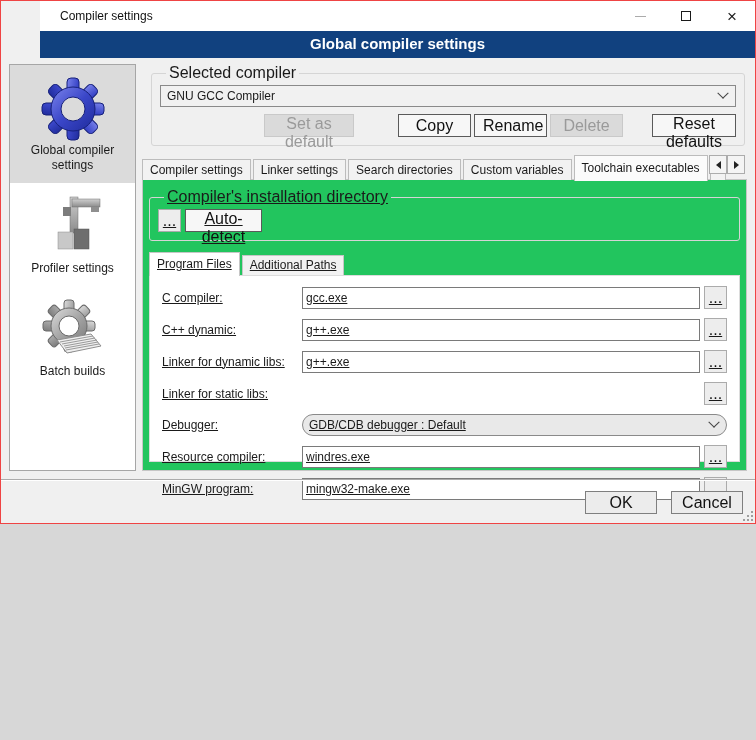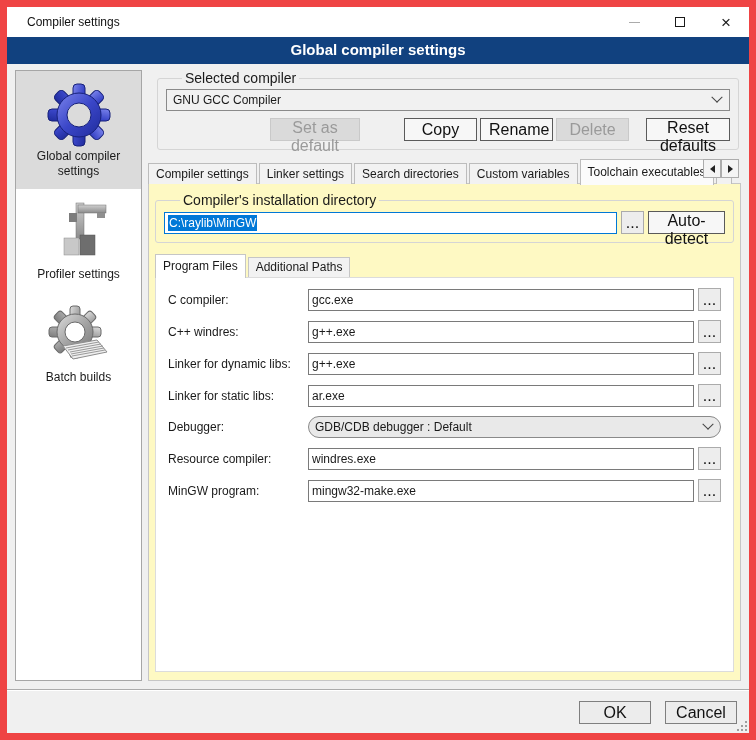--- a/index.html
+++ b/index.html
@@ -1,20 +1,20 @@
 <!DOCTYPE html>
 <html><head>
 <meta charset="utf-8">
 <style>
   * { margin:0; padding:0; box-sizing:border-box; }
   html,body { background:#D7D7D7; }
   body { font-family:"Liberation Sans", sans-serif; font-size:12px; color:#1a1a1a; }
 
-  .window { position:relative; width:756px; height:740px; background:#F0F0F0;
-            border:7px solid #ef4444; overflow:hidden; }
+  .window { position:relative; width:756px; height:524px; background:#F0F0F0;
+            border:1px solid #ef4444; overflow:hidden;padding-left:39px; }
 
   
   .titlebar { height:30px; background:#FFFFFF; display:flex; align-items:center; }
   .titlebar .title { padding-left:20px; font-size:12px; color:#111; }
   .win-controls { margin-left:auto; display:flex; height:100%; }
   .win-btn { width:46px; height:100%; display:flex; align-items:center; justify-content:center; cursor:default; }
   .glyph-min { width:11px; border-top:1px solid #ABABAB; display:block; }
   .glyph-max { width:10px; height:10px; border:1px solid #1a1a1a; display:block; }
   .glyph-close { font-size:17px; color:#1a1a1a; line-height:1; }
 
@@ -30,21 +30,21 @@
   .sidebar { width:127px; background:#FFFFFF; border:1px solid #A6A6A6; overflow:hidden; flex:none; }
   .side-item { text-align:center; padding:8px 2px 10px 2px; cursor:default; }
   .side-item.selected { background:#DBDBDB; }
   .side-icon { width:64px; height:64px; margin:4px auto 2px auto; display:block; }
   .side-label { font-size:12px; line-height:15px; color:#1a1a1a; }
 
   
   .main { flex:1; display:flex; flex-direction:column; min-width:0; }
 
   fieldset.group { border:1px solid #D5D5D5; border-radius:3px; padding:3px 8px 8px 8px; }
-  fieldset.group legend { font-size:14px; padding:0 3px; margin-left:16px; color:#1a1a1a; }
+  fieldset.group legend { font-size:16px; padding:0 3px; margin-left:6px; color:#1a1a1a; }
 
   .group-selcomp { margin:0 2px 0 9px; }
 
   
   .combo { height:22px; background:#F1F1F1; border:1px solid #8A8A8A; display:flex;
            align-items:center; padding:0 6px; position:relative; cursor:default; }
   .combo .combo-value { flex:1; overflow:hidden; white-space:nowrap; }
   .chevron { width:8px; height:8px; border-right:1.5px solid #444; border-bottom:1.5px solid #444;
              transform:rotate(45deg) translate(-2px,-2px); flex:none; margin-right:2px; }
 
@@ -69,22 +69,22 @@
   .tab.truncated { max-width:40px; overflow:hidden; margin-right:0; }
   .tab-scrollers { position:absolute; right:2px; top:1px; display:flex; }
   .tab-scroll { width:18px; height:19px; border:1px solid #ACACAC; background:#F4F4F4;
                 display:flex; align-items:center; justify-content:center; }
   .tri-left { width:0; height:0; border-top:4px solid transparent; border-bottom:4px solid transparent;
               border-right:5px solid #222; }
   .tri-right { width:0; height:0; border-top:4px solid transparent; border-bottom:4px solid transparent;
                border-left:5px solid #222; }
 
   
-  .tabpage { flex:1; border:1px solid #C6C6C6; background:#fef9c3; margin-top:-1px;
-             display:flex; flex-direction:column; min-height:0; }
+  .tabpage { flex:1; border:1px solid #C6C6C6; background:#22c55e; margin-top:-1px;
+             display:flex; flex-direction:column; min-height:0;text-decoration:underline; }
   .group-installdir { margin:8px 6px 0 6px; }
   .installdir-row { display:flex; gap:4px; align-items:center; }
   .textbox { height:22px; background:#FFFFFF; border:1px solid #7A7A7A; display:flex;
              align-items:center; padding:0 3px; overflow:hidden; white-space:nowrap; }
   .textbox.focused { border:1px solid #0078D7; }
   .sel-text { background:#0078D7; color:#FFFFFF; padding:1px 1px; }
   .installdir-input { flex:1; }
   .btn-browse { width:23px; flex:none; padding:0; background:#EDEDED; border:1px solid #ABABAB; }
   .btn-autodetect { width:77px; flex:none; padding:0; }
   .note { color:#8F2B2B; margin-top:4px; white-space:nowrap; overflow:hidden; }
@@ -237,23 +237,20 @@
               <span class="tri-right"></span>
             </div>
         </div>
       </div>
 
       <div class="tabpage">
 
         <fieldset class="group group-installdir">
           <legend>Compiler's installation directory</legend>
           <div class="installdir-row">
-            <div class="textbox focused installdir-input">
-              <span class="sel-text">C:\raylib\MinGW</span>
-            </div>
             <button class="btn btn-browse">...</button>
             <button class="btn btn-autodetect">Auto-detect</button>
           </div>
         </fieldset>
 
         <div class="subtabstrip">
           <div class="subtab active">Program Files</div>
           <div class="subtab">Additional Paths</div>
         </div>
 
@@ -261,40 +258,37 @@
 
           <div class="frow">
             <span class="flabel">C compiler:</span>
             <div class="textbox">
                 <span>gcc.exe</span>
               </div>
             <button class="btn btn-browse">...</button>
           </div>
 
           <div class="frow">
-            <span class="flabel">C++ windres:</span>
+            <span class="flabel">C++ dynamic:</span>
             <div class="textbox">
                 <span>g++.exe</span>
               </div>
             <button class="btn btn-browse">...</button>
           </div>
 
           <div class="frow">
             <span class="flabel">Linker for dynamic libs:</span>
             <div class="textbox">
                 <span>g++.exe</span>
               </div>
             <button class="btn btn-browse">...</button>
           </div>
 
           <div class="frow">
             <span class="flabel">Linker for static libs:</span>
-            <div class="textbox">
-                <span>ar.exe</span>
-              </div>
             <button class="btn btn-browse">...</button>
           </div>
 
           <div class="frow">
             <span class="flabel">Debugger:</span>
             <div class="combo">
               <span class="combo-value">GDB/CDB debugger : Default</span>
               <span class="chevron"></span>
             </div>
           </div>

